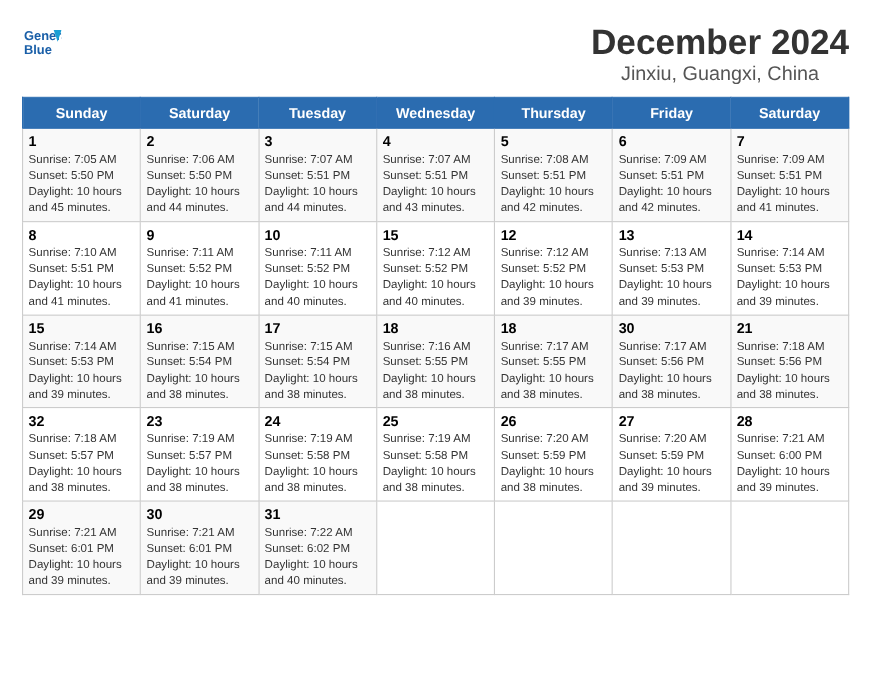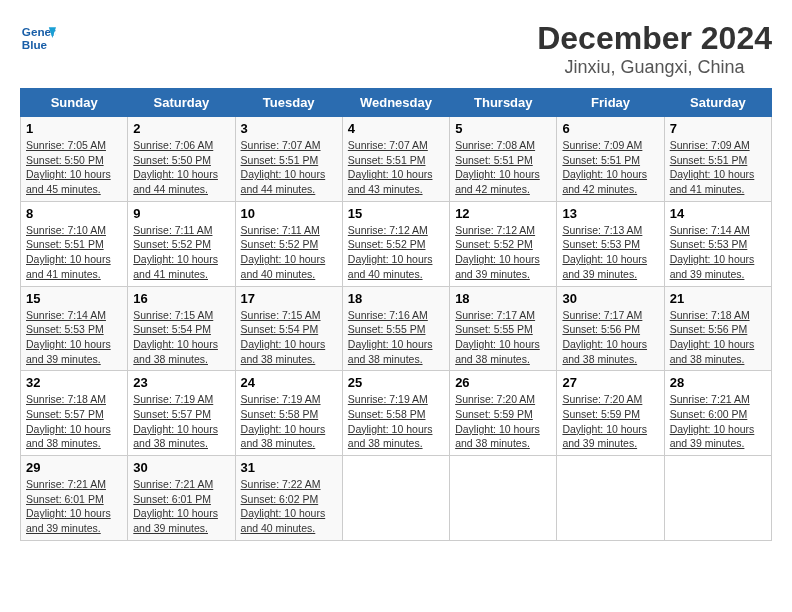--- a/index.html
+++ b/index.html
@@ -67,21 +67,20 @@
     }
     .day-num {
       font-size: 13px;
       font-weight: bold;
       display: block;
       margin-bottom: 2px;
     }
     .day-info {
       color: #333;
       line-height: 1.4;
-      text-decoration: underline;
     }
     .empty-cell {
       background: #fff !important;
     }
   </style>
 </head>
 <body>
 
 <div class="header">
   <div class="logo">

